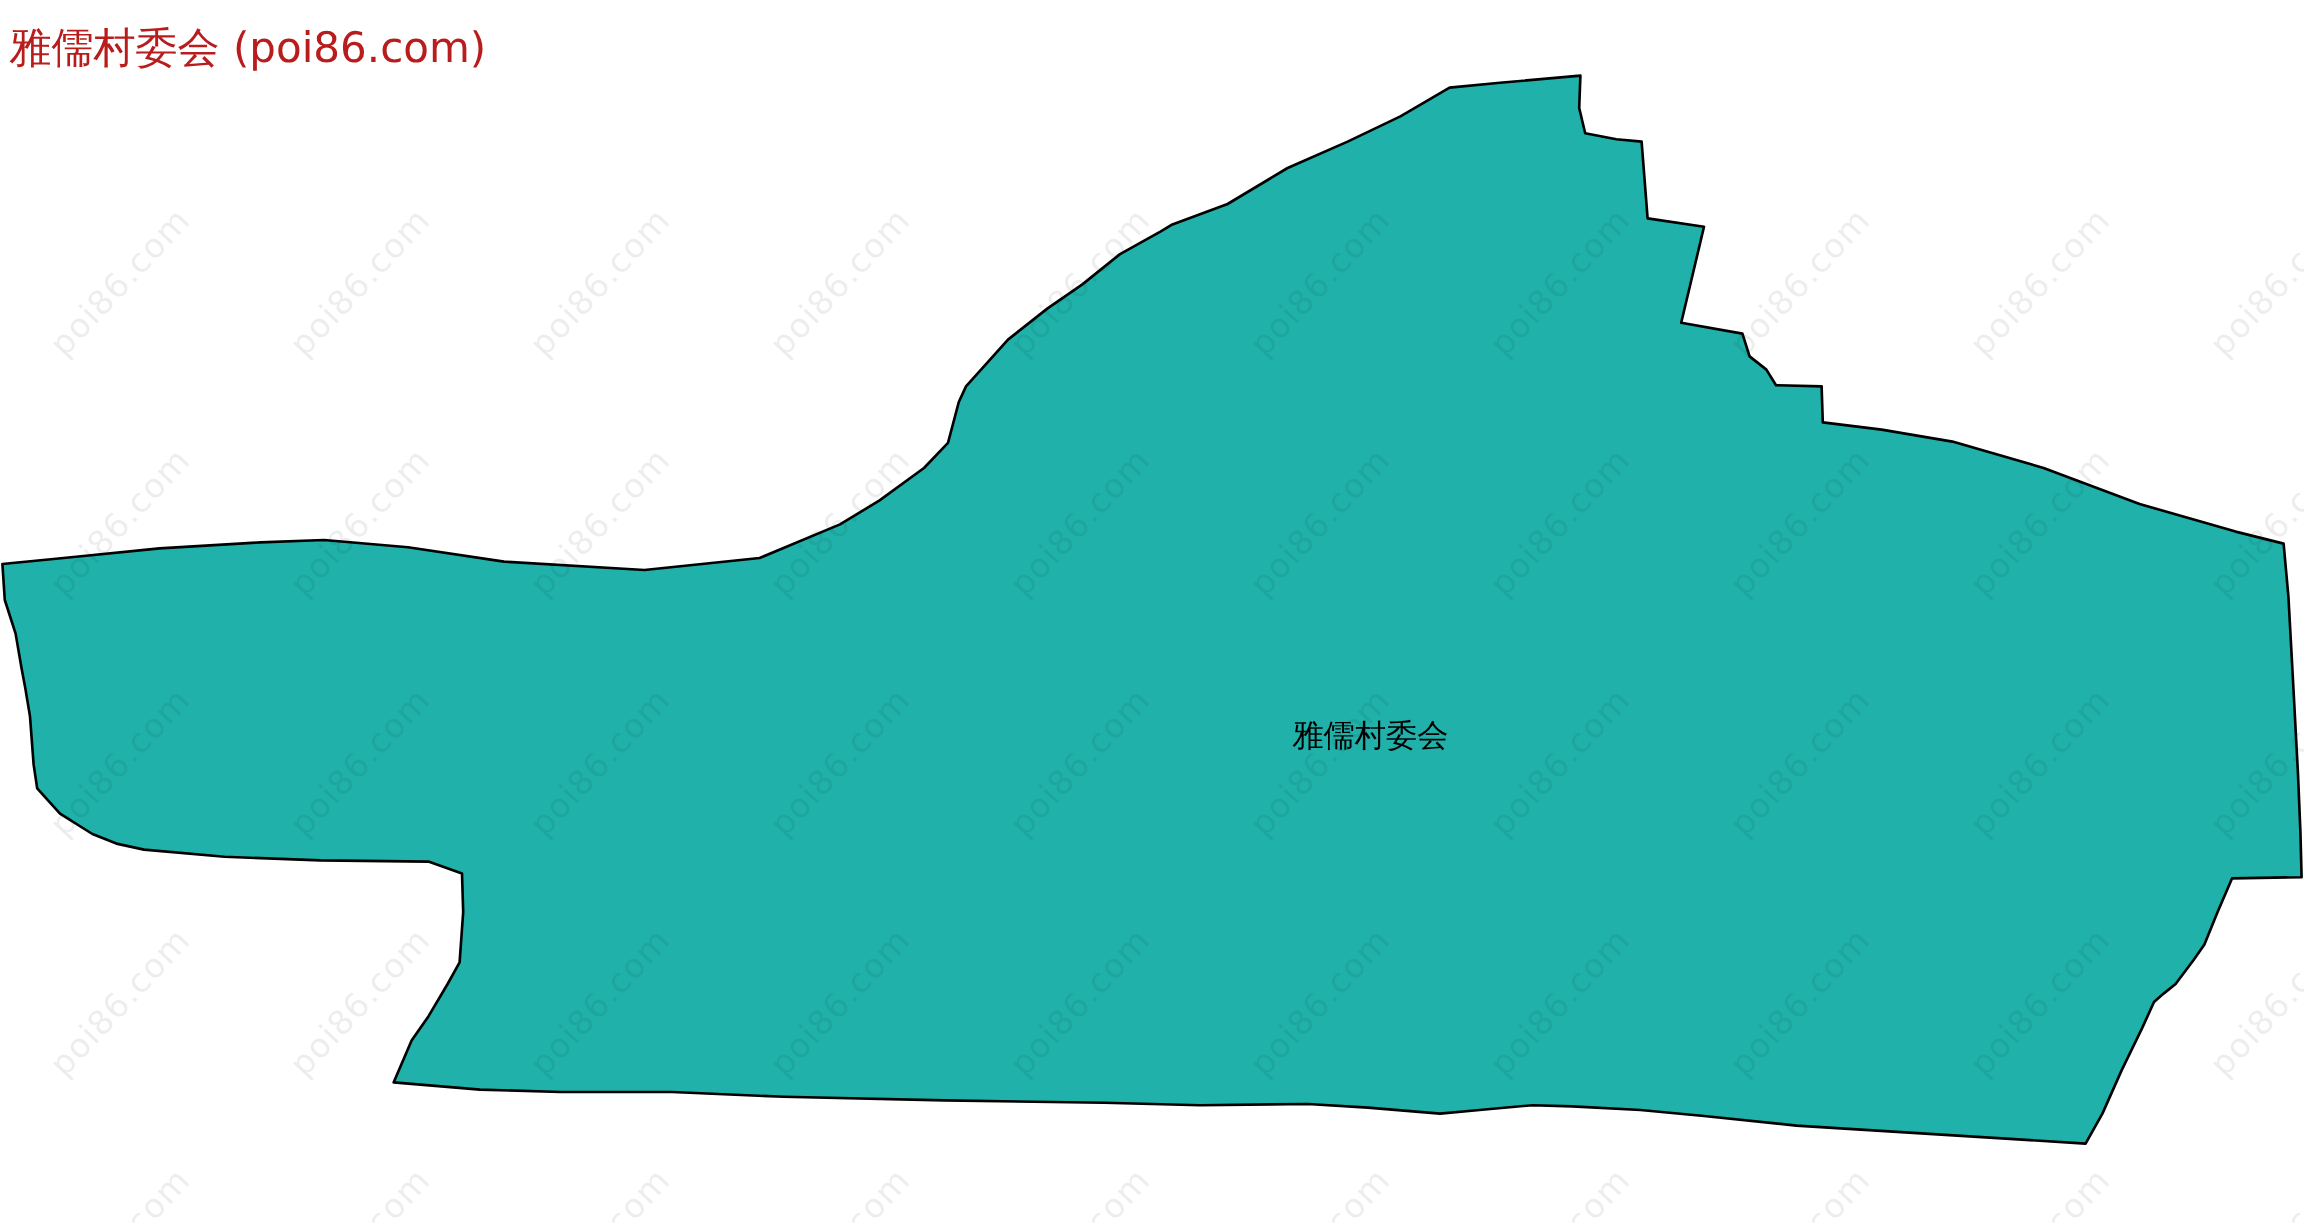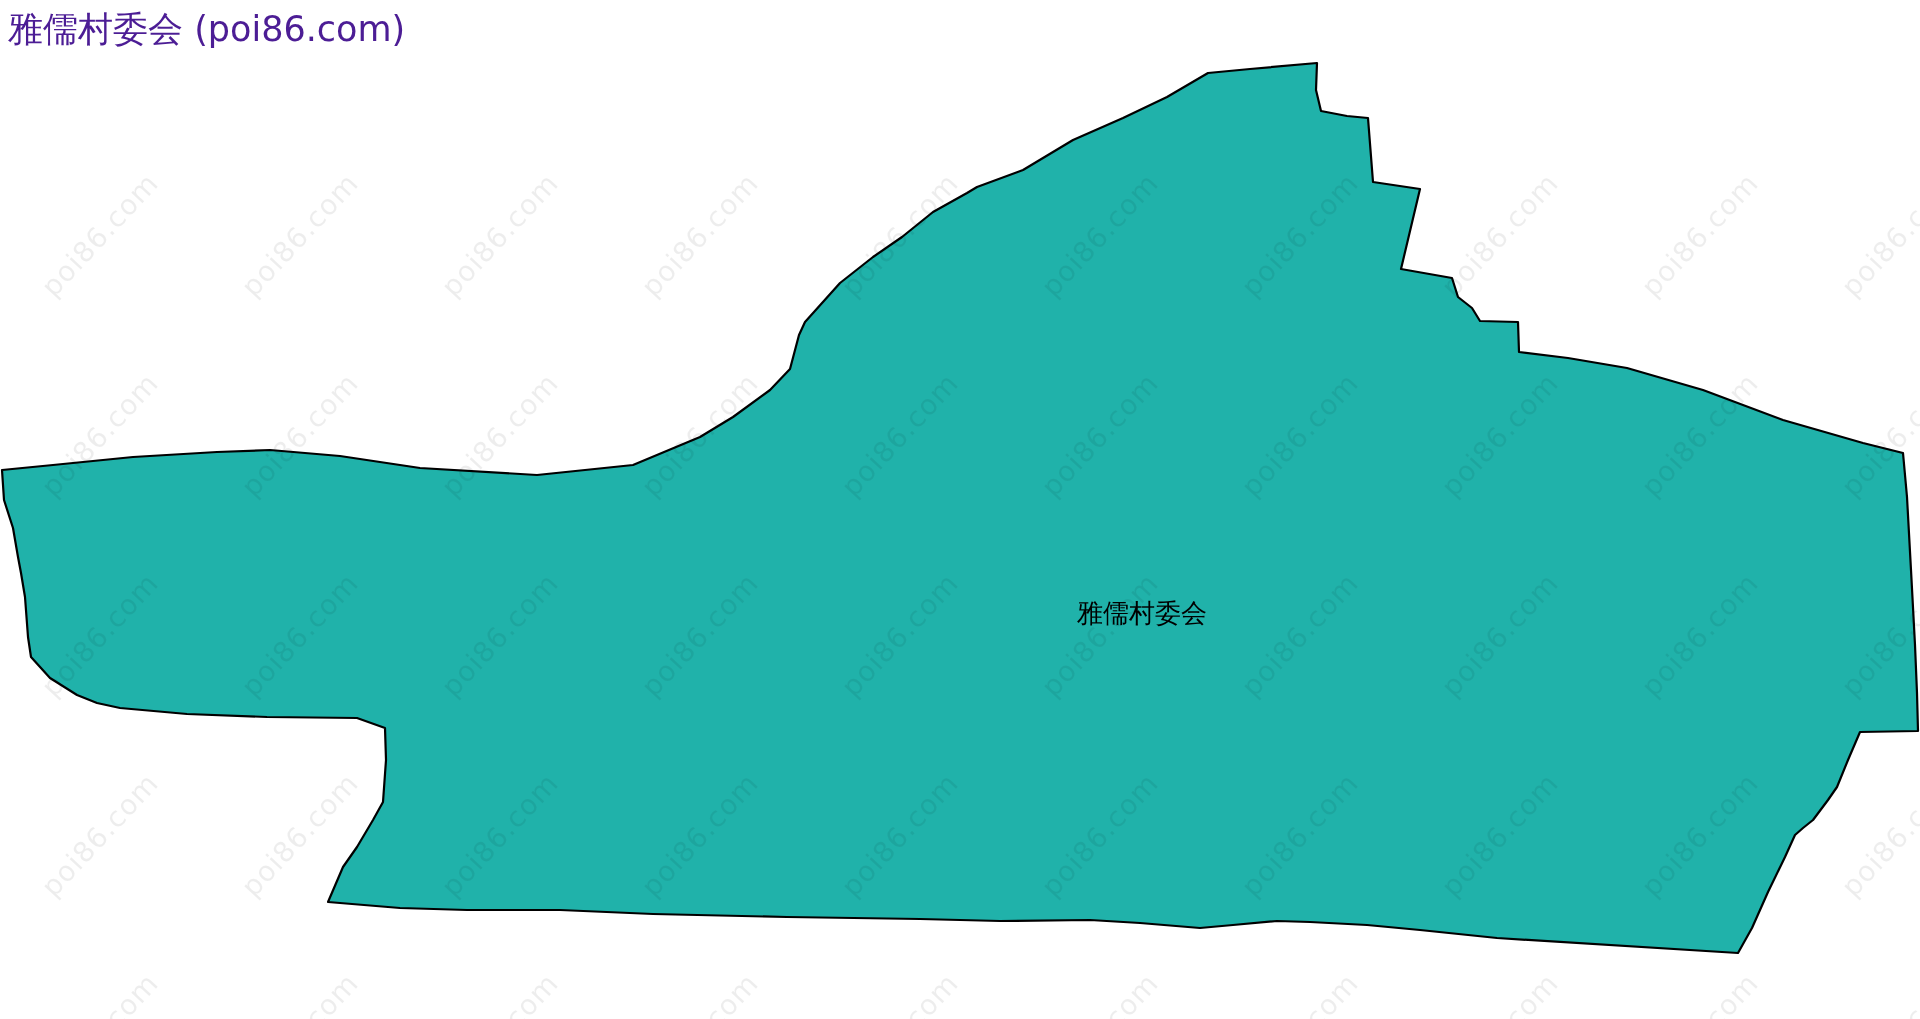--- a/index.html
+++ b/index.html
@@ -34,24 +34,24 @@
   }
   .watermark-layer span {
     position: absolute;
     white-space: nowrap;
     font-weight: 400;
     letter-spacing: 1px;
   }
   .page-title {
     position: absolute;
     left: 8px;
-    top: 8px;
+    top: 20px;
     font-size: 35px;
     line-height: 1.2;
-    color: #4c1d95;
+    color: #b91c1c;
     z-index: 3;
   }
   .region-label {
     position: absolute;
     left: 1142px;
     top: 613px;
     transform: translate(-50%, -50%);
     font-size: 26px;
     color: #000000;
     z-index: 3;

